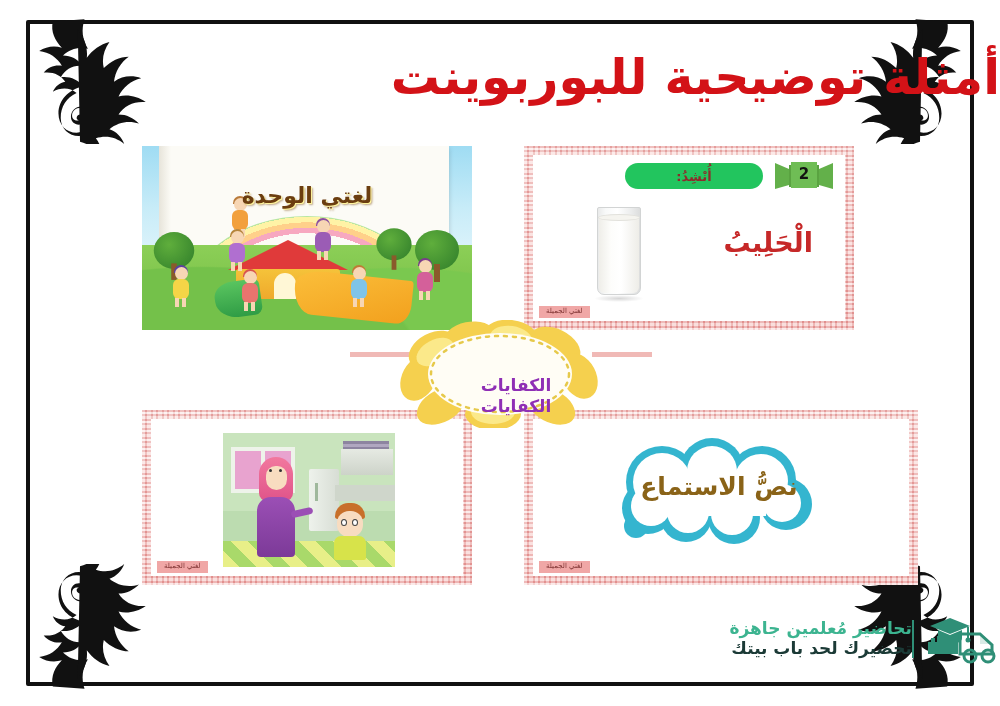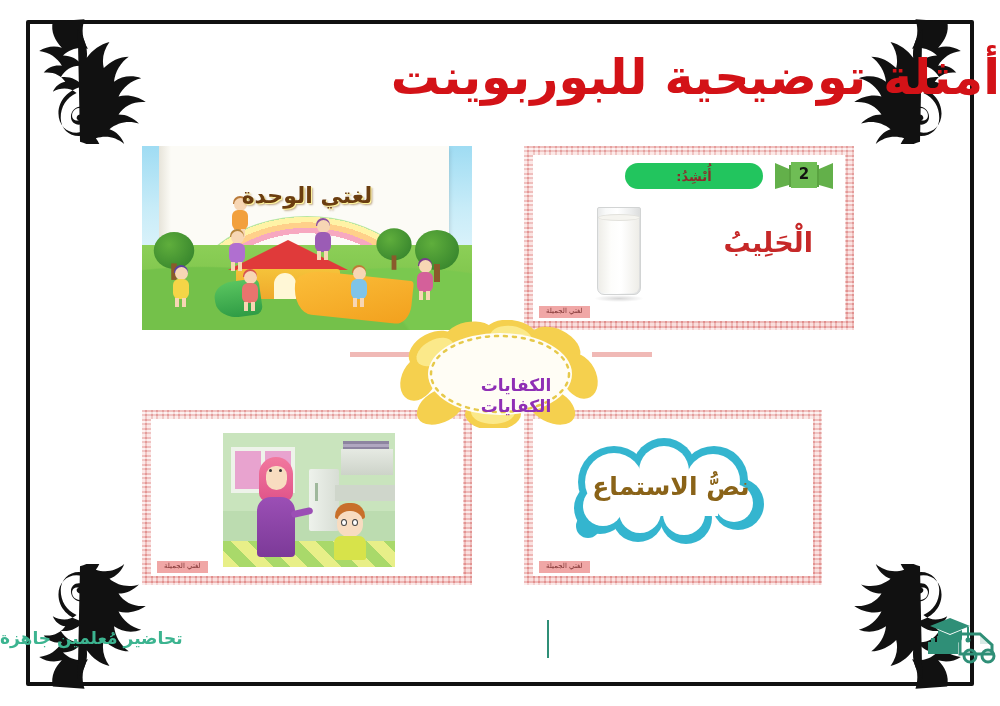--- a/index.html
+++ b/index.html
@@ -327,21 +327,21 @@
     background:#f8dcc0; border-radius: 12px;
   }
   .kb-eye { position:absolute; top:16px; width:6px; height:7px; border-radius:50%; background:#fff; border:1px solid #444; box-sizing:border-box;}
   .kb-eye.l{left:10px;} .kb-eye.r{left:21px;}
   .kb-shirt {
     position:absolute; left:3px; top:33px; width:32px; height:24px;
     background:#d7e34a; border-radius: 7px 7px 2px 2px;
   }
 
   
-  #slide-listen { left: 524px; top: 410px; width: 298px; height: 175px; }
+  #slide-listen { left: 524px; top: 410px; width: 394px; height: 175px; }
   .cloud-wrap {
     position:absolute; left: 50%; top: 50%;
     width: 230px; height: 112px; margin-left:-117px; margin-top:-60px;
   }
   .cloud-wrap svg { width:100%; height:100%; display:block; }
   .cloud-text {
     position:absolute; left:0; top: 34px; width:100%; text-align:center;
     font-size: 25px; font-weight:bold; color:#8a6318; direction: rtl;
   }
 
@@ -362,21 +362,21 @@
     position:absolute; background: #f0b9b6; z-index: 1;
   }
   #conn-v-top    { left: 497px; top: 330px; width: 6px; height: 28px; }
   #conn-v-bottom { left: 497px; top: 396px; width: 6px; height: 22px; }
   #conn-h-left   { left: 350px; top: 352px; width: 60px; height: 5px; }
   #conn-h-right  { left: 592px; top: 352px; width: 60px; height: 5px; }
 
   
   #footer {
     position:absolute; left: 0; bottom: 42px; width: 100%;
-    display:flex; align-items:center; justify-content:space-between; 
+    display:flex; align-items:center; justify-content:flex-start; 
     direction: rtl;
   }
   .logo-text { text-align: right; direction: rtl; line-height: 1.15; }
   .logo-l1 { font-size: 17px; font-weight: bold; color: #3cb490; }
   .logo-l2 { font-size: 17px; font-weight: bold; color: #1b3a36; }
   .logo-divider { width: 2px; height: 38px; background: #2f8f77; }
   .logo-truck { width: 86px; height: 50px; }
   .logo-truck svg { width:100%; height:100%; display:block; }
 </style>
 </head>
@@ -633,16 +633,17 @@
         <rect x="29" y="25" width="4" height="4" fill="#2f8f77"></rect>
         <path fill="none" stroke="#2f8f77" stroke-width="3" d="M46 20h20l12 11v9H46z"></path>
         <path fill="#2f8f77" d="M66 22h4l8 8h-12z" opacity=".18"></path>
         <circle cx="56" cy="42" r="6" fill="none" stroke="#2f8f77" stroke-width="3"></circle>
         <circle cx="74" cy="42" r="6" fill="none" stroke="#2f8f77" stroke-width="3"></circle>
       </svg>
     </div>
     <div class="logo-divider"></div>
     <div class="logo-text">
       <div class="logo-l1">تحاضير مُعلمين جاهزة</div>
+      <div class="logo-l2">تحضيرك لحد باب بيتك</div>
     </div>
   </div>
 
 </div>
 
 </body></html>

